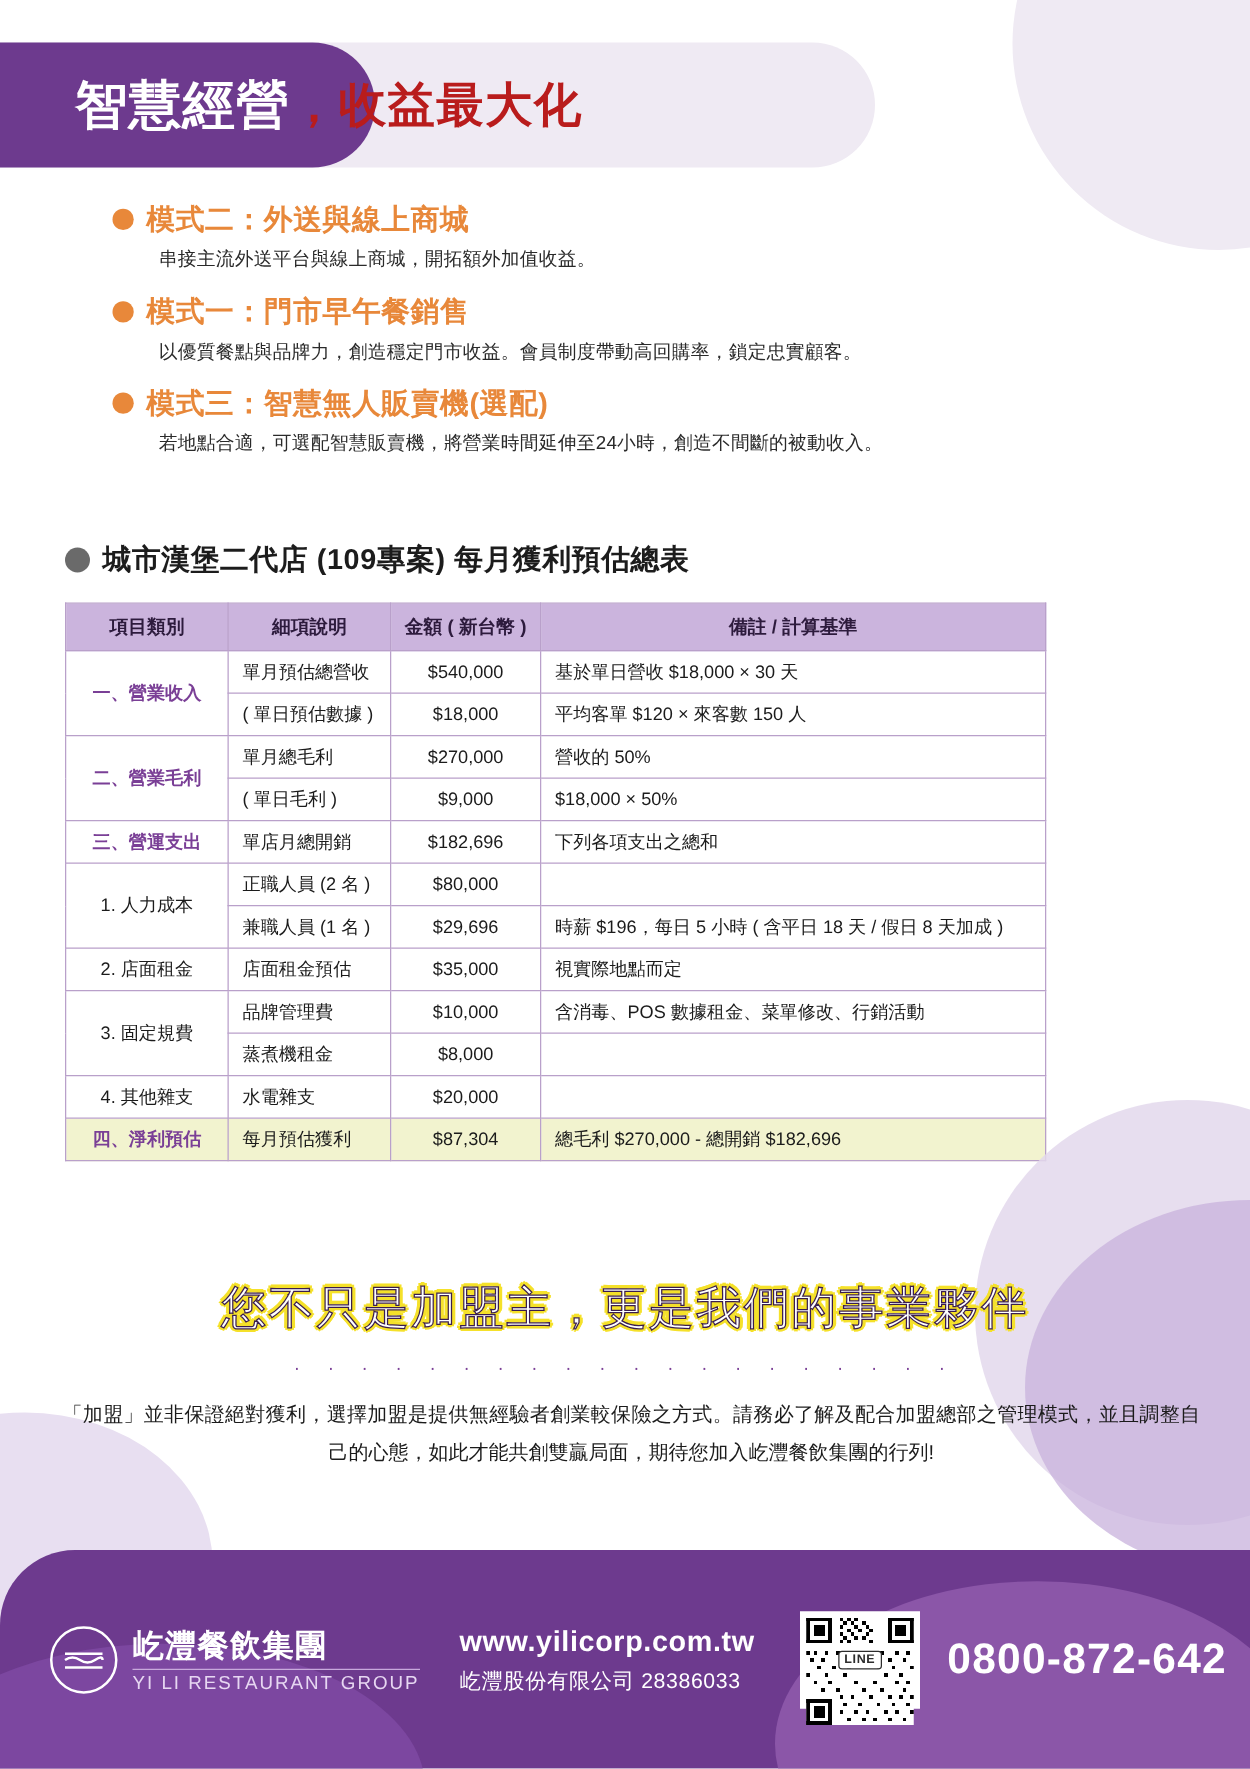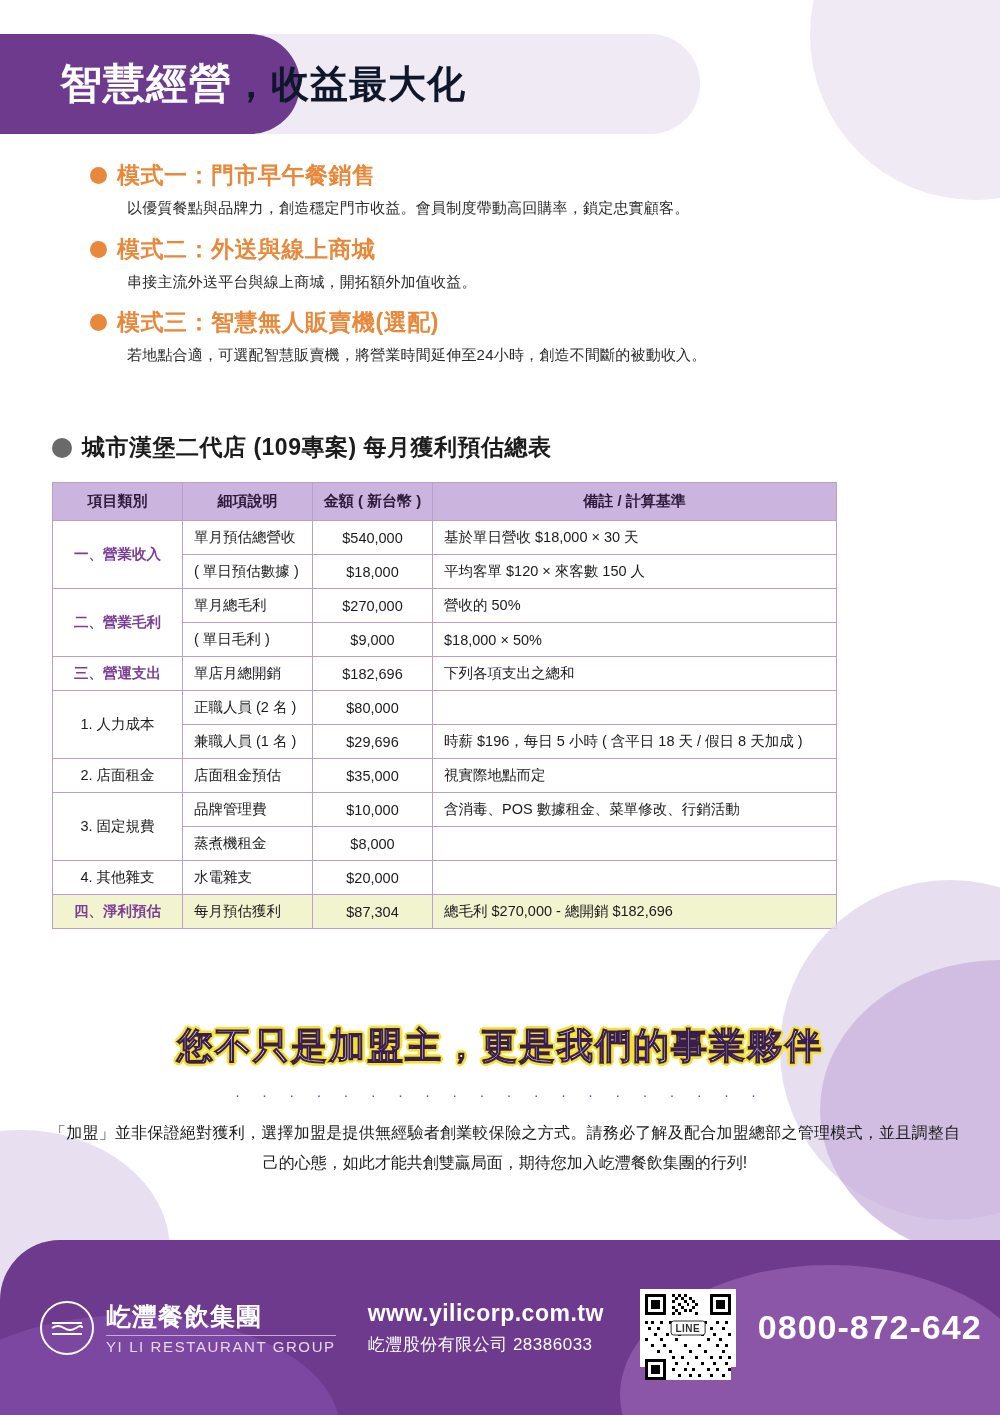--- a/index.html
+++ b/index.html
@@ -62,21 +62,21 @@
     height: 64px;
     display: flex; align-items: center;
     z-index: 5;
     white-space: nowrap;
   }
   .header-title .t1 {
     font-size: 42px; font-weight: bold; color: #ffffff;
     letter-spacing: 1px;
   }
   .header-title .t2 {
-    font-size: 38px; font-weight: bold; color: #0f172a;
+    font-size: 38px; font-weight: bold; color: #b91c1c;
     letter-spacing: 1px;
   }
 
   
   .modes { position: absolute; left: 90px; top: 160px; width: 850px; }
   .mode { margin-bottom: 14px; }
   .mode-head { display: flex; align-items: center; gap: 10px; }
   .dot {
     width: 17px; height: 17px; border-radius: 50%;
     background: #e8883a; flex: 0 0 auto;
@@ -133,21 +133,21 @@
   .c-note { }
   .cat-purple { color: #7a3f96; font-weight: bold; text-align: center; }
   .cat-plain  { color: #1b1b1b; text-align: center; }
   tr.net td { background: #f2f3cf; }
   tr.net .cat-purple { color: #7a3f96; }
 
   
   .headline {
     position: absolute; left: 0; top: 1022px; width: 1000px;
     text-align: center;
-    font-size: 36px; font-weight: bold;
+    font-size: 36px; font-weight: normal;
     color: #ffffff;
     letter-spacing: 2px;
     -webkit-text-stroke: 1px #3a1d4f;
     text-shadow:
       3px 0 0 #f5e12a, -3px 0 0 #f5e12a, 0 3px 0 #f5e12a, 0 -3px 0 #f5e12a,
       2px 2px 0 #f5e12a, -2px 2px 0 #f5e12a, 2px -2px 0 #f5e12a, -2px -2px 0 #f5e12a;
   }
   .dotline {
     position: absolute; left: 0; top: 1086px; width: 1000px;
     text-align: center; color: #7a3f96; font-size: 15px; letter-spacing: 9px;
@@ -221,30 +221,30 @@
   <div class="header-purple"></div>
   <div class="header-title">
     <span class="t1">智慧經營</span>
     <span class="t2">，收益最大化</span>
   </div>
 
   <div class="modes">
     <div class="mode">
       <div class="mode-head">
         <span class="dot"></span>
-        <span class="mode-title">模式一：門市早午餐銷售</span>
-      </div>
-      <div class="mode-desc">以優質餐點與品牌力，創造穩定門市收益。會員制度帶動高回購率，鎖定忠實顧客。</div>
+        <span class="mode-title">模式二：外送與線上商城</span>
+      </div>
+      <div class="mode-desc">串接主流外送平台與線上商城，開拓額外加值收益。</div>
     </div>
     <div class="mode">
       <div class="mode-head">
         <span class="dot"></span>
-        <span class="mode-title">模式二：外送與線上商城</span>
-      </div>
-      <div class="mode-desc">串接主流外送平台與線上商城，開拓額外加值收益。</div>
+        <span class="mode-title">模式一：門市早午餐銷售</span>
+      </div>
+      <div class="mode-desc">以優質餐點與品牌力，創造穩定門市收益。會員制度帶動高回購率，鎖定忠實顧客。</div>
     </div>
     <div class="mode">
       <div class="mode-head">
         <span class="dot"></span>
         <span class="mode-title">模式三：智慧無人販賣機(選配)</span>
       </div>
       <div class="mode-desc">若地點合適，可選配智慧販賣機，將營業時間延伸至24小時，創造不間斷的被動收入。</div>
     </div>
   </div>
 

